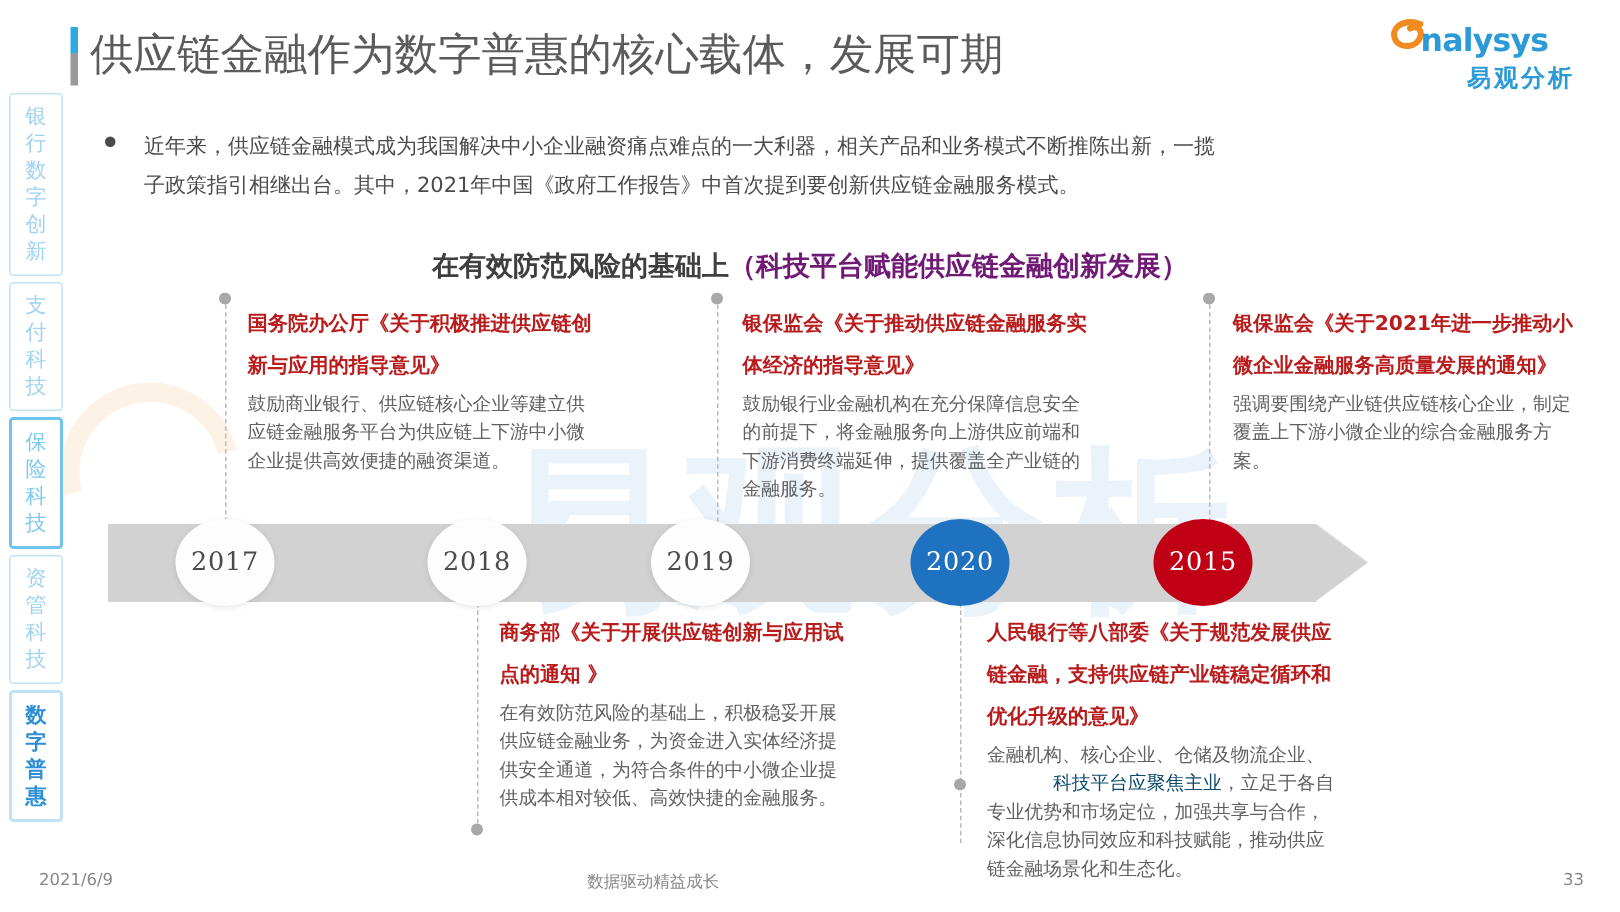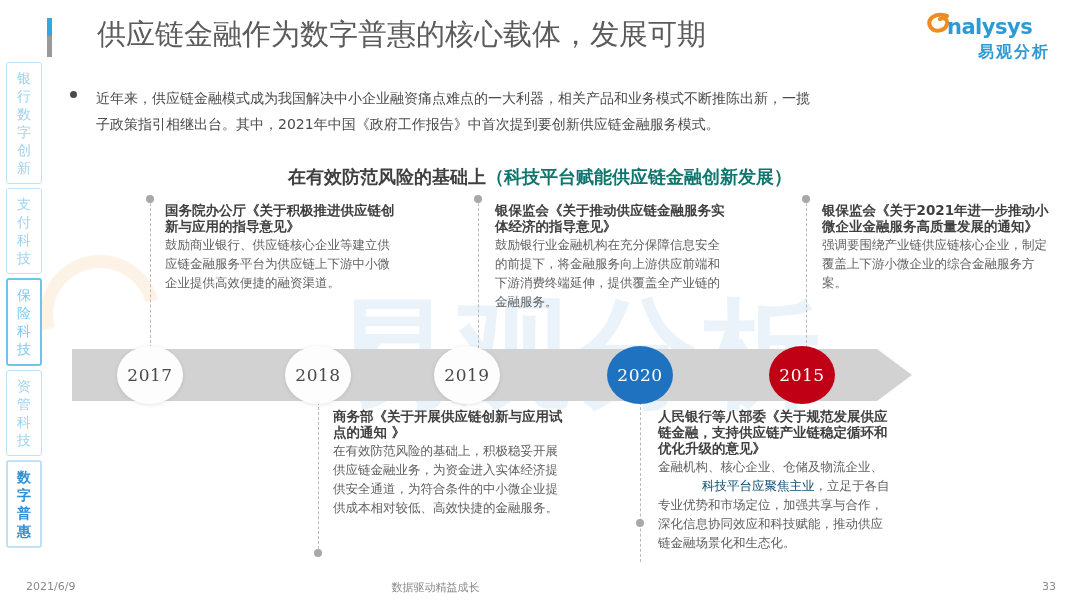--- a/index.html
+++ b/index.html
@@ -53,24 +53,23 @@
     width: 5px; height: 39px;
     background: linear-gradient(to bottom, #2fa9e0 0%, #2fa9e0 45%, #9a9a9a 45%, #9a9a9a 100%);
     z-index: 3;
   }
   .page-title {
     position: absolute;
     left: 60px; top: 18px;
     font-size: 29px;
     line-height: 38px;
     color: #5b5b5b;
-    font-family: Liberation Mono, monospace;
+    font-family: Liberation Sans, sans-serif;
     white-space: nowrap;
     z-index: 3;
-    margin-left: 37px;
   }
 
   
   .logo {
     position: absolute;
     right: 30px; top: 12px;
     width: 125px; height: 52px;
     z-index: 3;
     text-align: right;
   }
@@ -127,21 +126,21 @@
     left: 0; top: 165px;
     width: 1080px;
     text-align: center;
     font-size: 18px;
     font-weight: 700;
     color: #3f3f3f;
     font-family: "DejaVu Sans", sans-serif;
     z-index: 3;
     white-space: nowrap;
   }
-  .chart-title .hl { color: #0f766e; margin-top: 28px; }
+  .chart-title .hl { color: #701a75; margin-top: 28px; }
 
   
   .arrow-band {
     position: absolute;
     left: 72px; top: 349px;
     width: 840px; height: 52px;
     z-index: 1;
   }
   .arrow-band svg { display: block; }
 
@@ -182,23 +181,23 @@
     z-index: 2;
   }
 
   
   .card {
     position: absolute;
     z-index: 3;
   }
   .card h4 {
     font-size: 13.5px;
-    line-height: 16px;
-    font-weight: 700;
-    color: #404040;
+    line-height: 28px;
+    font-weight: 700;
+    color: #b91c1c;
     font-family: "DejaVu Sans", sans-serif;
     margin-bottom: 1px;
   }
   .card p {
     font-size: 12.5px;
     line-height: 19px;
     color: #616161;
     font-family: "DejaVu Sans", sans-serif;
   }
   .card p .hl { color: #0c4a6e; font-weight: 400; margin-left: 44px; }

